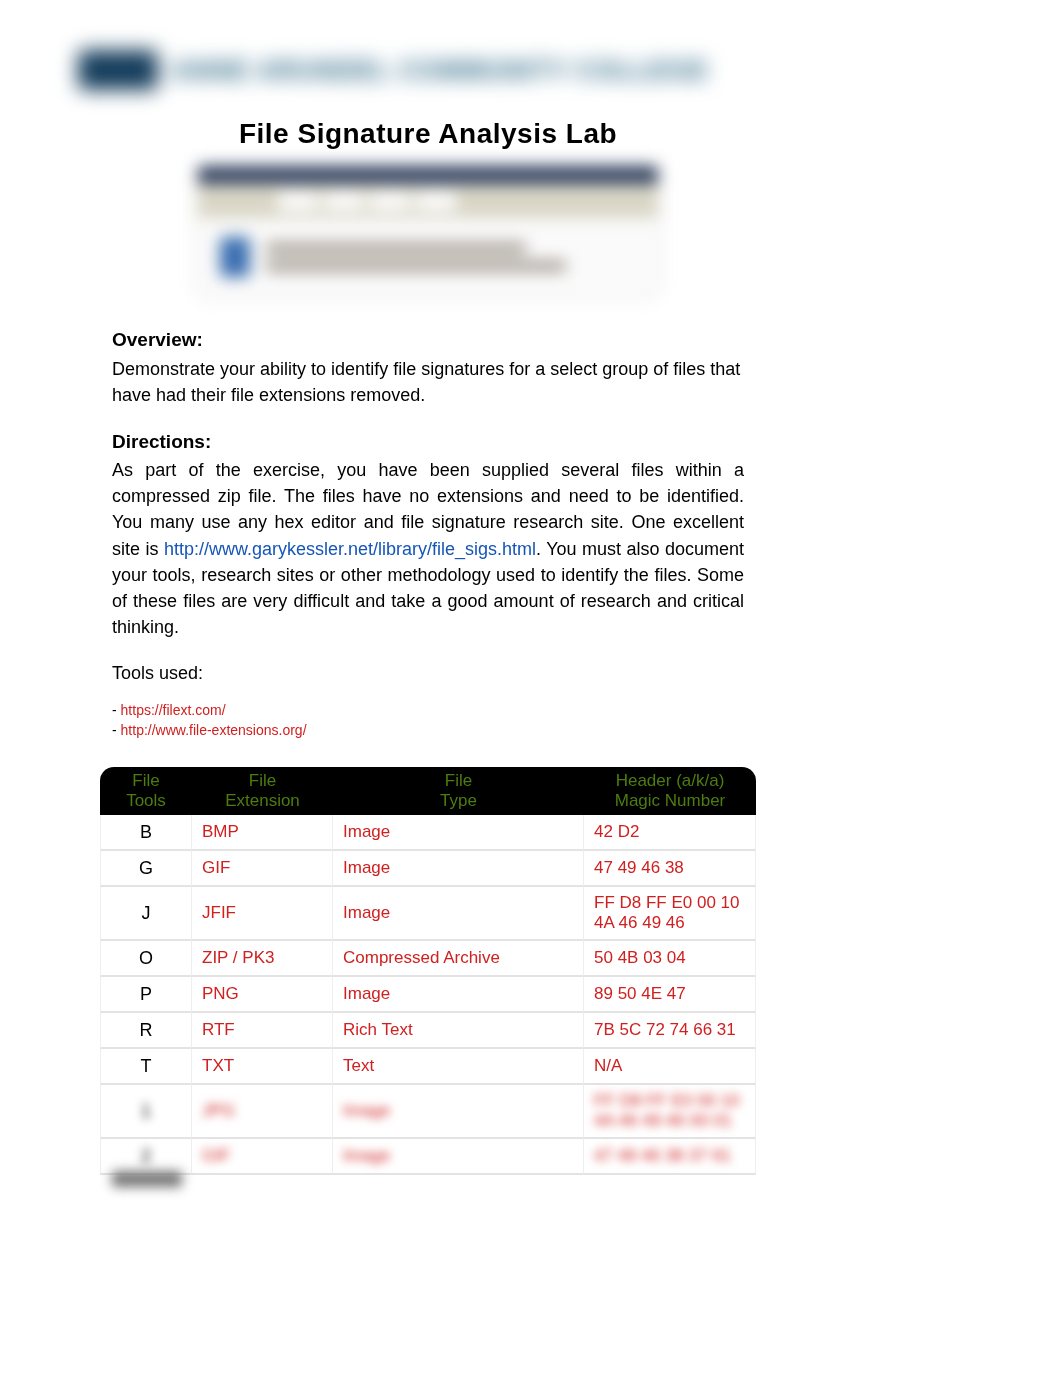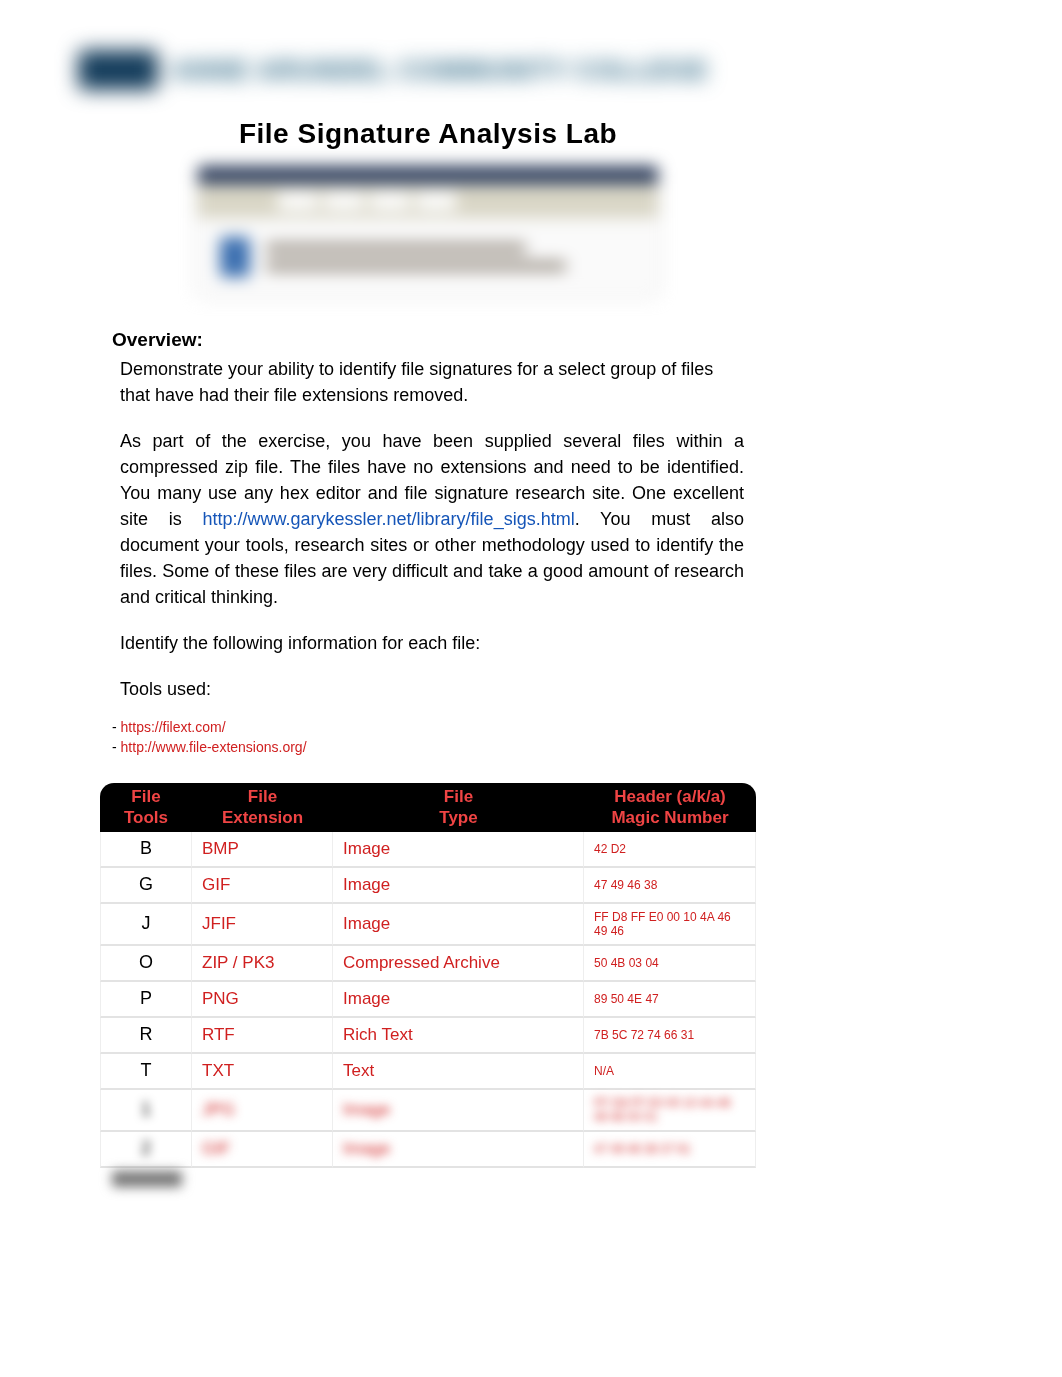--- a/index.html
+++ b/index.html
@@ -104,21 +104,21 @@
     font-family: Verdana, Geneva, sans-serif;
     font-size: 18px;
     line-height: 1.45;
   }
   .sec-head {
     font-weight: 900;
     margin: 12px 0 2px 0;
     font-size: 19px;
   }
   .para {
-    margin: 0 0 20px 8px;
+    margin: 0 0 20px 0;
   }
   .justify {
     text-align: justify;
   }
   .link {
     color: #1555b8;
     text-decoration: none;
   }
   .red-link {
     color: #d02020;
@@ -138,22 +138,22 @@
     width: 100%;
     border-collapse: separate;
     border-spacing: 0;
     font-family: Arial, Helvetica, sans-serif;
     font-size: 17px;
   }
   thead tr {
     background: #000;
   }
   thead th {
-    color: #ef4444;
-    font-weight: 700;
+    color: #4d7c0f;
+    font-weight: 400;
     padding: 4px 8px;
     text-align: center;
     line-height: 1.2;
     font-size: 17px;
   }
   thead th:first-child {
     border-top-left-radius: 14px;
   }
   thead th:last-child {
     border-top-right-radius: 14px;
@@ -181,21 +181,21 @@
     margin-top: 8px;
   }
   .col-type {
     color: #d02020;
     width: 230px;
     font-size: 17px;
   }
   .col-magic {
     color: #d02020;
     width: auto;
-    font-size: 12px;
+    font-size: 17px;
   }
   .blurred-row td span {
     filter: blur(5px);
   }
   .footer-blur {
     position: absolute;
     left: 112px;
     bottom: 190px;
     width: 70px;
     height: 16px;
@@ -231,25 +231,25 @@
         <div class="fig-line" style="width:300px"></div>
       </div>
     </div>
   </div>
 
   <div class="content">
 
     <div class="sec-head">Overview:</div>
     <p class="para">Demonstrate your ability to identify file signatures for a select group of files that have had their file extensions removed.</p>
 
+    <div class="sec-head">Directions:</div>
     <p class="para justify">
       <span>As part of the exercise, you have been supplied several files within a compressed zip file.  The files have no extensions and need to be identified. You many use any hex editor and file signature research site. One excellent site is </span><a class="link">http://www.garykessler.net/library/file_sigs.html</a><span>. You must also document your tools, research sites or other methodology used to identify the files. Some of these files are very difficult and take a good amount of research and critical thinking.</span>
     </p>
 
-    <p class="para">Identify the following information for each file:</p>
 
     <p class="para" style="margin-bottom:14px">Tools used:</p>
 
     <div class="bullets">
       <div class="row">- <a class="red-link">https://filext.com/</a></div>
       <div class="row">- <a class="red-link">http://www.file-extensions.org/</a></div>
     </div>
   </div>
 
   <div class="table-wrap">

